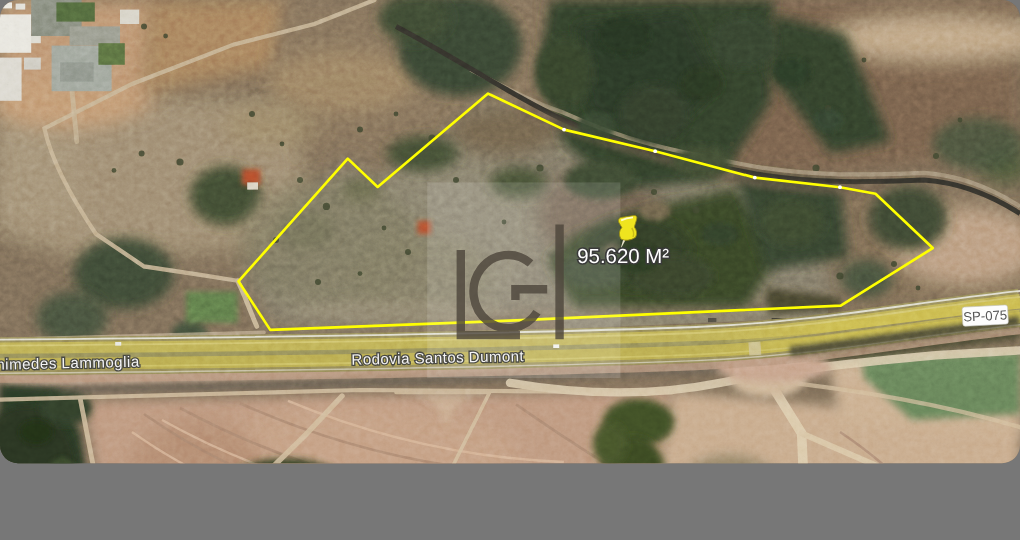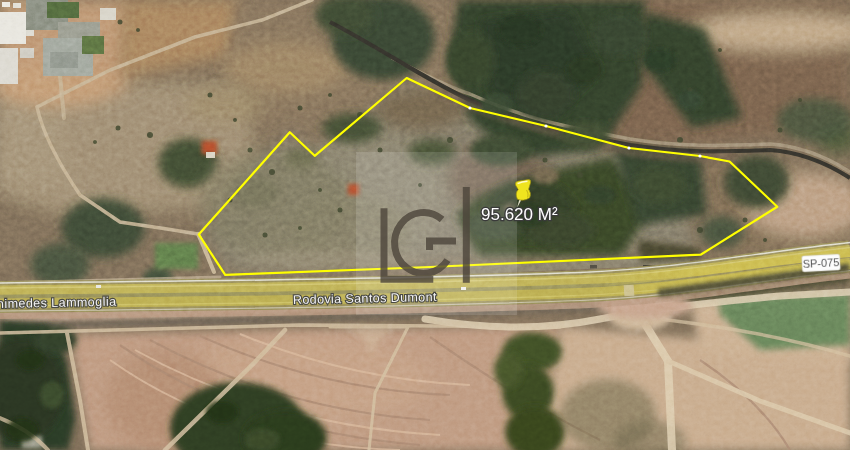--- a/index.html
+++ b/index.html
@@ -1,16 +1,16 @@
 <!DOCTYPE html>
 <html><head>
 <meta charset="utf-8">
 <style>
   html,body{margin:0;padding:0;background:#777;}
-  #wrap{width:850px;height:450px;position:relative;overflow:hidden;font-family:"Liberation Sans",sans-serif;}
+  #wrap{width:850px;height:386px;position:relative;overflow:hidden;font-family:"Liberation Sans",sans-serif;border-radius:15px;}
 </style>
 </head>
 <body>
 
 <div id="wrap">
 <svg width="850" height="450" viewBox="0 0 850 450">
 <defs>
   <filter id="b2" x="-30%" y="-30%" width="160%" height="160%">
           <feGaussianBlur stdDeviation="2"></feGaussianBlur>
         </filter>

